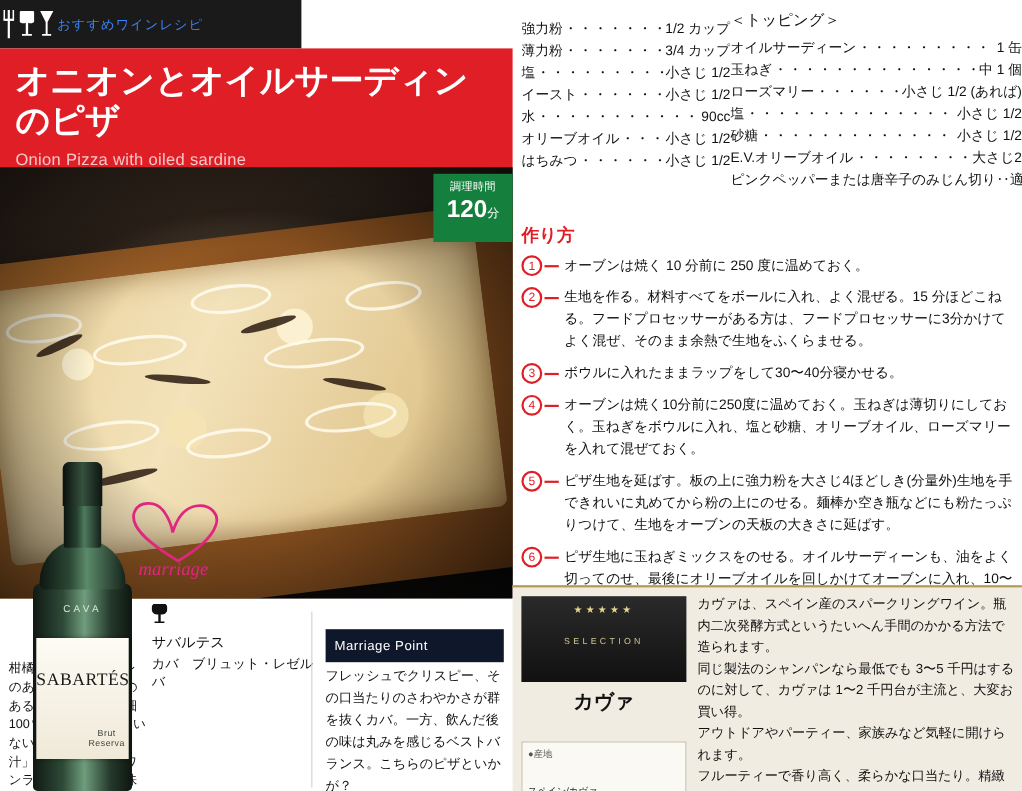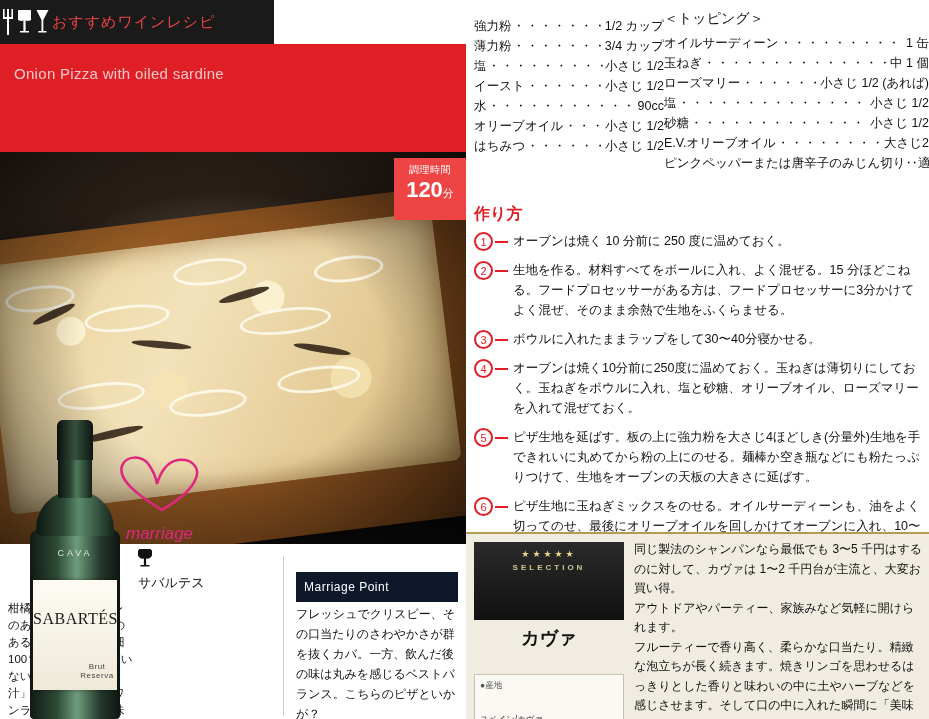--- a/index.html
+++ b/index.html
@@ -21,21 +21,21 @@
     position: absolute; left: 0; top: 0; width: 274px; height: 44px;
     background: #1a1a1a;
     display: flex; align-items: center;
   }
   #brand-icons {
     width: 52px; height: 44px; display: flex; align-items: center;
     justify-content: center; gap: 5px;
   }
   .glass-ico { display: block; }
   #brand-text {
-    color: #ef4444; font-size: 15px; letter-spacing: 1px;
+    color: #3b82f6; font-size: 12px; letter-spacing: 1px;
   }
 
   #title-block {
     position: absolute; left: 0; top: 44px; width: 466px; height: 108px;
     background: #e01e26;
     padding: 12px 14px 0 14px;
   }
   #main-title {
     color: #ffffff; font-size: 31px; font-weight: bold;
     letter-spacing: 0px; line-height: 36px; margin: 0;
@@ -83,21 +83,21 @@
     opacity: .85;
   }
   #photo-vignette {
     position: absolute; inset: 0;
     background: radial-gradient(ellipse at 50% 50%, rgba(0,0,0,0) 45%, rgba(0,0,0,.65) 100%);
   }
 
   
   #time-badge {
     position: absolute; right: 0px; top: 158px; width: 72px; height: 62px;
-    background: #ef4444; color: #ffffff; text-align: center;
+    background: #15803d; color: #ffffff; text-align: center;
     padding-top: 5px;
     margin-left: 12px;
   }
   #time-label { font-size: 10px; letter-spacing: .5px; }
   #time-value { font-size: 22px; font-weight: bold; line-height: 22px; margin-top: 2px;}
   #time-value .unit { font-size: 11px; font-weight: normal; }
 
   
   #bottle {
     position: absolute; left: 16px; top: 420px; width: 118px; height: 299px;
@@ -141,22 +141,22 @@
     position: absolute; left: 0; right: 0; top: 128px; text-align: center;
     font-size: 9px; color: #d8e6dc; letter-spacing: 3px;
   }
 
   
   #marriage {
     position: absolute; left: 108px; top: 452px; width: 110px; height: 90px;
     z-index: 6;
   }
   #marriage-word {
-    position: absolute; left: 18px; top: 72px;
-    font-family: Liberation Sans, sans-serif; font-style: italic;
+    position: absolute; left: 18px; top: 56px;
+    font-family: Liberation Serif, serif; font-style: italic;
     color: #e0277f; font-size: 17px;
   }
 
   
   #wine-info {
     position: absolute; left: 138px; top: 548px; width: 150px;
   }
   #wine-glass-ico { margin-bottom: 2px; }
   #wine-name { font-size: 13px; color: #111; }
   #wine-sub  { font-size: 12px; color: #111; margin-top: 2px;}
@@ -232,21 +232,21 @@
   #qw-box {
     position: absolute; left: 8px; top: 8px; width: 150px; height: 78px;
     background: linear-gradient(180deg,#2a2a2a,#111);
     color: #e8d58a; text-align: center; padding-top: 7px;
   }
   #qw-stars { font-size: 9px; letter-spacing: 3px; color: #e8d58a; }
   #qw-title {
     font-family: "Liberation Serif", serif; font-size: 19px; margin-top: 3px;
     color: #efe0a6;
   }
-  #qw-sub { font-size: 8px; color: #cfc48e; letter-spacing: 3px; margin-top: 4px; font-weight: bold;}
+  #qw-sub { font-size: 8px; color: #cfc48e; letter-spacing: 3px; margin-top: 19px;}
   #qw-name {
     position: absolute; left: 8px; top: 92px; width: 150px; text-align: center;
     font-size: 18px; color: #111; font-weight: bold;
   }
   #qw-name2 {
     position: absolute; left: 8px; top: 112px; width: 150px; text-align: center;
     font-size: 14px; color: #111; font-weight: bold;
   }
   #spec-box {
     position: absolute; left: 8px; top: 140px; width: 150px;
@@ -278,20 +278,21 @@
         <path d="M1 1 h11 a5.5 5.5 0 0 1 -4.4 10.6 V22 h3.4 v1.6 H2 V22 h3.4 V11.6 A5.5 5.5 0 0 1 1 1 z" fill="#fff"></path>
       </svg>
       <svg class="glass-ico" width="13" height="26" viewBox="0 0 13 26">
         <path d="M0.5 1 h12 L7.3 11 V22 h3.2 v1.6 H2.3 V22 h3.2 V11 z" fill="#fff"></path>
       </svg>
     </div>
     <div id="brand-text">おすすめワインレシピ</div>
   </div>
 
   <div id="title-block">
+    <h1 id="main-title">オニオンとオイルサーディンのピザ</h1>
     <div id="sub-title">Onion Pizza with oiled sardine</div>
   </div>
 
   <div id="photo-area">
     <div id="photo-bg"></div>
     <div id="board">
       <div id="pizza">
         <div class="onion" style="left:20px; top:26px; width:70px;"></div>
         <div class="onion" style="left:96px; top:56px; width:86px;"></div>
         <div class="onion" style="left:190px; top:20px; width:74px;"></div>
@@ -334,20 +335,21 @@
       <path d="M54 58 C24 40 10 26 14 14 C18 3 34 3 41 13 C46 20 48 26 49 32 C52 22 58 10 70 8 C84 6 92 16 88 26 C84 38 70 48 54 58 z" fill="none" stroke="#e0277f" stroke-width="2.5"></path>
     </svg>
     <div id="marriage-word">marriage</div>
   </div>
 
   <div id="wine-info">
     <svg id="wine-glass-ico" width="14" height="20" viewBox="0 0 13 20">
       <path d="M1 1 h11 a5.5 5.5 0 0 1 -4.4 9.6 V17 h3.4 v1.4 H2 V17 h3.4 V10.6 A5.5 5.5 0 0 1 1 1 z" fill="#111"></path>
     </svg>
     <div id="wine-name">サバルテス</div>
+    <div id="wine-sub">カバ　ブリュット・レゼルバ</div>
   </div>
   <div id="wine-desc">柑橘系の果実味、キレのある酸と華やかさのあるミネラル。自社畑100％、プレスされていない「フリーラン果汁」のみで造られたワンランク上の贅沢な味わいです。</div>
 
   <div id="left-divider"></div>
 
   <div id="mp-header">Marriage Point</div>
   <div id="mp-body">フレッシュでクリスピー、その口当たりのさわやかさが群を抜くカバ。一方、飲んだ後の味は丸みを感じるベストバランス。こちらのピザといかが？</div>
 </div>
 
 <div id="right-col">
@@ -474,17 +476,18 @@
       <div class="spec-row">
         <span class="spec-k">●生産者</span>
         <span class="spec-v">サバルテス</span>
       </div>
       <div class="spec-row">
         <span class="spec-k">●品種</span>
         <span class="spec-v">パレリャード 38%、チャレロ 31%、マカベオ 23%、シャルドネ 8%</span>
       </div>
     </div>
   <div id="wine-copy">
+      <div>カヴァは、スペイン産のスパークリングワイン。瓶内二次発酵方式というたいへん手間のかかる方法で造られます。</div>
       <div>同じ製法のシャンパンなら最低でも 3〜5 千円はするのに対して、カヴァは 1〜2 千円台が主流と、大変お買い得。</div>
       <div>アウトドアやパーティー、家族みなど気軽に開けられます。</div>
       <div>フルーティーで香り高く、柔らかな口当たり。精緻な泡立ちが長く続きます。焼きリンゴを思わせるはっきりとした香りと味わいの中に土やハーブなどを感じさせます。そして口の中に入れた瞬間に「美味しい！」と思わせる印象はさすが！ぜひお試しを。</div>
     </div>
 </div>
 
 </body></html>

